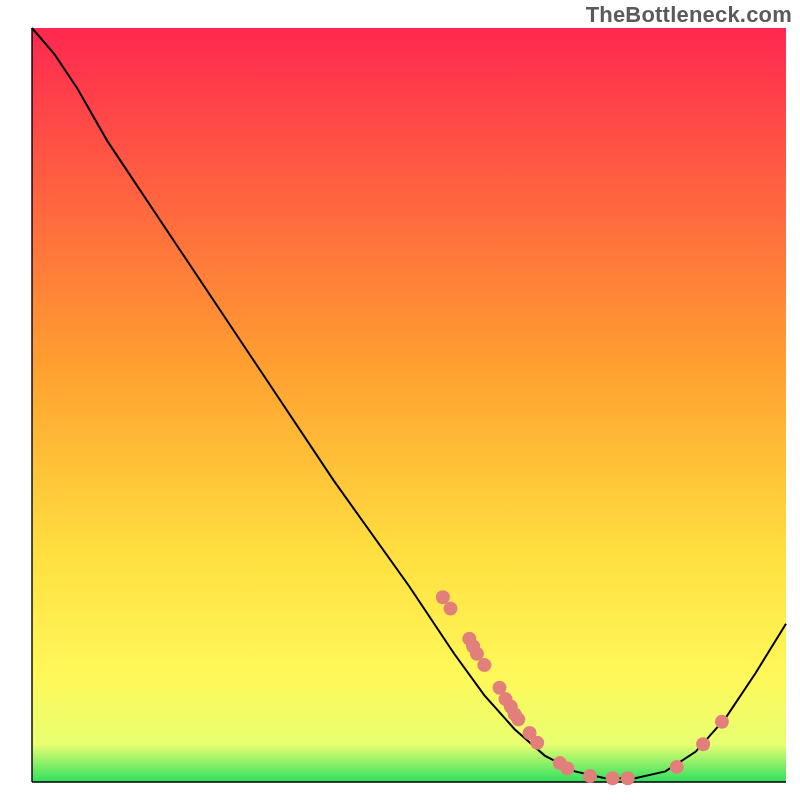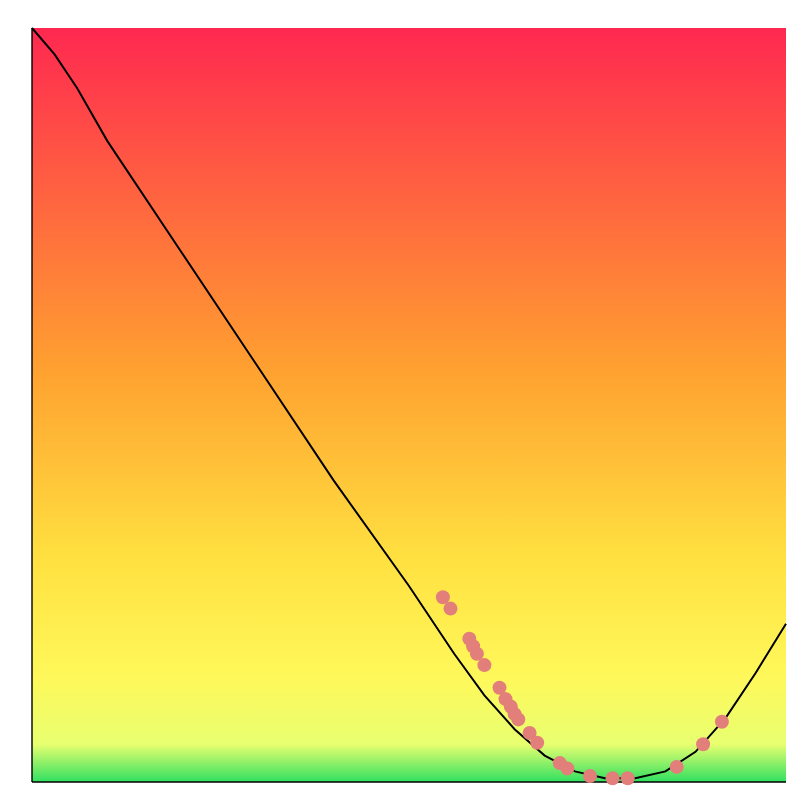--- a/index.html
+++ b/index.html
@@ -64,13 +64,14 @@
         <circle cx="559.8" cy="763.1" r="7" fill="#e37f7a"></circle>
         <circle cx="567.3" cy="768.4" r="7" fill="#e37f7a"></circle>
         <circle cx="590.0" cy="776.0" r="7" fill="#e37f7a"></circle>
         <circle cx="612.6" cy="778.2" r="7" fill="#e37f7a"></circle>
         <circle cx="627.7" cy="778.2" r="7" fill="#e37f7a"></circle>
         <circle cx="676.7" cy="766.9" r="7" fill="#e37f7a"></circle>
         <circle cx="703.1" cy="744.3" r="7" fill="#e37f7a"></circle>
         <circle cx="721.9" cy="721.7" r="7" fill="#e37f7a"></circle>
       </g>
   </svg>
+  <div class="watermark">TheBottleneck.com</div>
 </div>
 
 </body></html>

